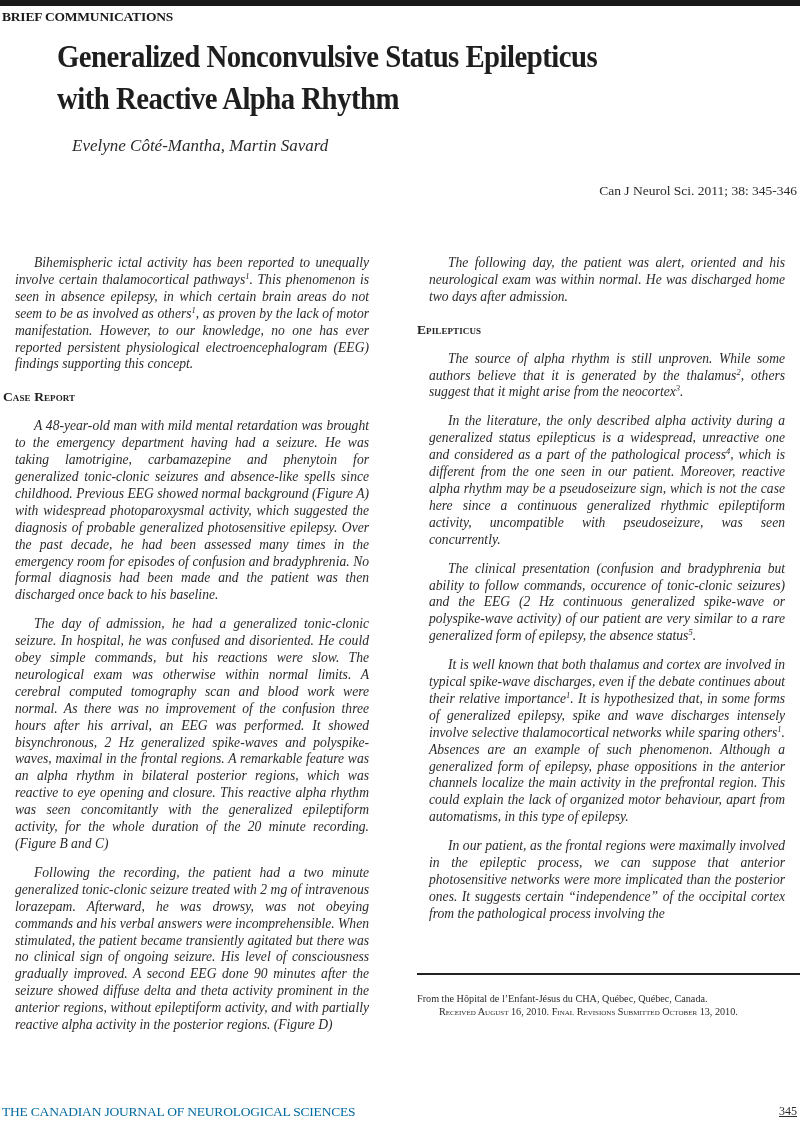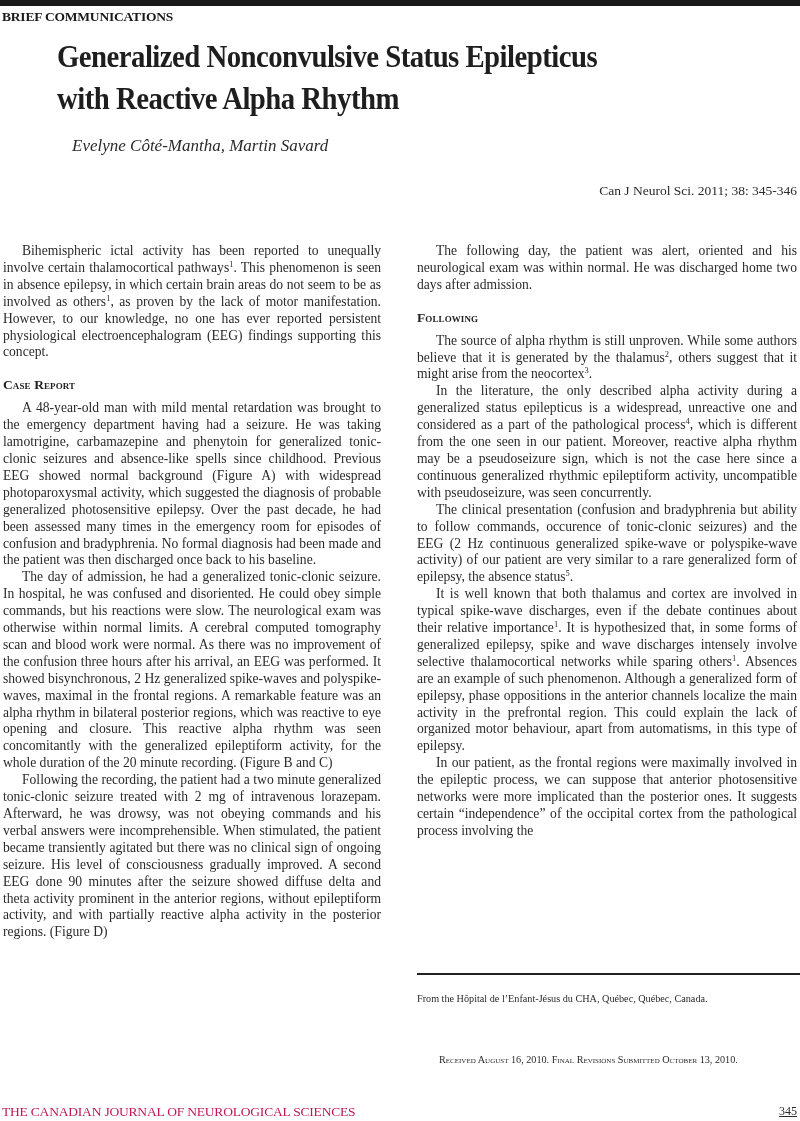--- a/index.html
+++ b/index.html
@@ -22,35 +22,35 @@
   }
   .citation {
     position: absolute; right: 3px; top: 183px; font-size: 13.5px; color: #2a2a2a;
   }
   .col {
     position: absolute; top: 243px; width: 378px; font-size: 13.6px; line-height: 16.9px;
     text-align: justify; color: #2a2a2a;
   }
   .col.left { left: 3px; }
   .col.right { left: 417px; width: 380px; }
-  .col p { margin: 0; text-indent: 19px; }
+  .col p { margin: 12px; text-indent: 19px; font-style: italic; }
   .col h2 {
     font-size: 13.5px; font-weight: bold; font-variant: small-caps; margin: 16px 0 6px 0;
     text-indent: 0; color: #222; letter-spacing: 0.1px;
   }
   sup { font-size: 8.5px; line-height: 0; vertical-align: 5px; }
   .footnote-rule { position: absolute; left: 417px; top: 973px; width: 383px; height: 2px; background: #222; }
   .footnotes {
     position: absolute; left: 417px; top: 992px; width: 383px; font-size: 10.2px; line-height: 13.1px; color: #2a2a2a;
   }
   .footnotes div { margin: 0; }
-  .footnotes .received { padding-left: 22px; font-variant: small-caps; margin-top: 48px; }
+  .footnotes .received { padding-left: 22px; font-variant: small-caps; }
   .footnotes .corr-label { font-style: italic; }
   .footer {
-    position: absolute; left: 2px; top: 1104px; font-size: 13.5px; color: #be185d; letter-spacing: -0.2px;
+    position: absolute; left: 2px; top: 1104px; font-size: 13.5px; color: #0369a1; letter-spacing: -0.2px;
   }
   .pageno { position: absolute; right: 3px; top: 1104px; font-size: 12px; color: #2a2a2a; text-decoration: underline; }
 </style>
 </head>
 <body>
 
 <div class="topbar"></div>
 <div class="section-label">BRIEF COMMUNICATIONS</div>
 
 <h1 class="title">
@@ -67,21 +67,21 @@
   <h2>Case Report</h2>
 
   <p>A 48-year-old man with mild mental retardation was brought to the emergency department having had a seizure. He was taking lamotrigine, carbamazepine and phenytoin for generalized tonic-clonic seizures and absence-like spells since childhood. Previous EEG showed normal background (Figure A) with widespread photoparoxysmal activity, which suggested the diagnosis of probable generalized photosensitive epilepsy. Over the past decade, he had been assessed many times in the emergency room for episodes of confusion and bradyphrenia. No formal diagnosis had been made and the patient was then discharged once back to his baseline.</p>
   <p>The day of admission, he had a generalized tonic-clonic seizure. In hospital, he was confused and disoriented. He could obey simple commands, but his reactions were slow. The neurological exam was otherwise within normal limits. A cerebral computed tomography scan and blood work were normal. As there was no improvement of the confusion three hours after his arrival, an EEG was performed. It showed bisynchronous, 2 Hz generalized spike-waves and polyspike-waves, maximal in the frontal regions. A remarkable feature was an alpha rhythm in bilateral posterior regions, which was reactive to eye opening and closure. This reactive alpha rhythm was seen concomitantly with the generalized epileptiform activity, for the whole duration of the 20 minute recording. (Figure B and C)</p>
   <p>Following the recording, the patient had a two minute generalized tonic-clonic seizure treated with 2 mg of intravenous lorazepam. Afterward, he was drowsy, was not obeying commands and his verbal answers were incomprehensible. When stimulated, the patient became transiently agitated but there was no clinical sign of ongoing seizure. His level of consciousness gradually improved. A second EEG done 90 minutes after the seizure showed diffuse delta and theta activity prominent in the anterior regions, without epileptiform activity, and with partially reactive alpha activity in the posterior regions. (Figure D)</p>
 </div>
 
 <div class="col right">
   <p>The following day, the patient was alert, oriented and his neurological exam was within normal. He was discharged home two days after admission.</p>
 
-  <h2>Following</h2>
+  <h2>Epilepticus</h2>
 
   <p><span>The source of alpha rhythm is still unproven. While some authors believe that it is generated by the thalamus</span><sup>2</sup><span>, others suggest that it might arise from the neocortex</span><sup>3</sup><span>.</span></p>
 
   <p><span>In the literature, the only described alpha activity during a generalized status epilepticus is a widespread, unreactive one and considered as a part of the pathological process</span><sup>4</sup><span>, which is different from the one seen in our patient. Moreover, reactive alpha rhythm may be a pseudoseizure sign, which is not the case here since a continuous generalized rhythmic epileptiform activity, uncompatible with pseudoseizure, was seen concurrently.</span></p>
 
   <p><span>The clinical presentation (confusion and bradyphrenia but ability to follow commands, occurence of tonic-clonic seizures) and the EEG (2 Hz continuous generalized spike-wave or polyspike-wave activity) of our patient are very similar to a rare generalized form of epilepsy, the absence status</span><sup>5</sup><span>.</span></p>
 
   <p><span>It is well known that both thalamus and cortex are involved in typical spike-wave discharges, even if the debate continues about their relative importance</span><sup>1</sup><span>. It is hypothesized that, in some forms of generalized epilepsy, spike and wave discharges intensely involve selective thalamocortical networks while sparing others</span><sup>1</sup><span>. Absences are an example of such phenomenon. Although a generalized form of epilepsy, phase oppositions in the anterior channels localize the main activity in the prefrontal region. This could explain the lack of organized motor behaviour, apart from automatisms, in this type of epilepsy.</span></p>
 
   <p>In our patient, as the frontal regions were maximally involved in the epileptic process, we can suppose that anterior photosensitive networks were more implicated than the posterior ones. It suggests certain “independence” of the occipital cortex from the pathological process involving the</p>

